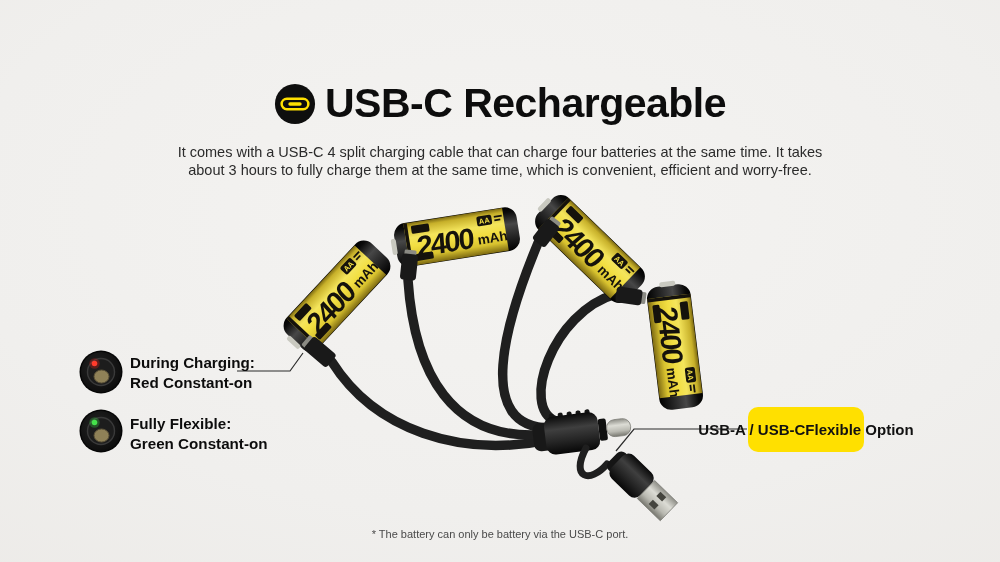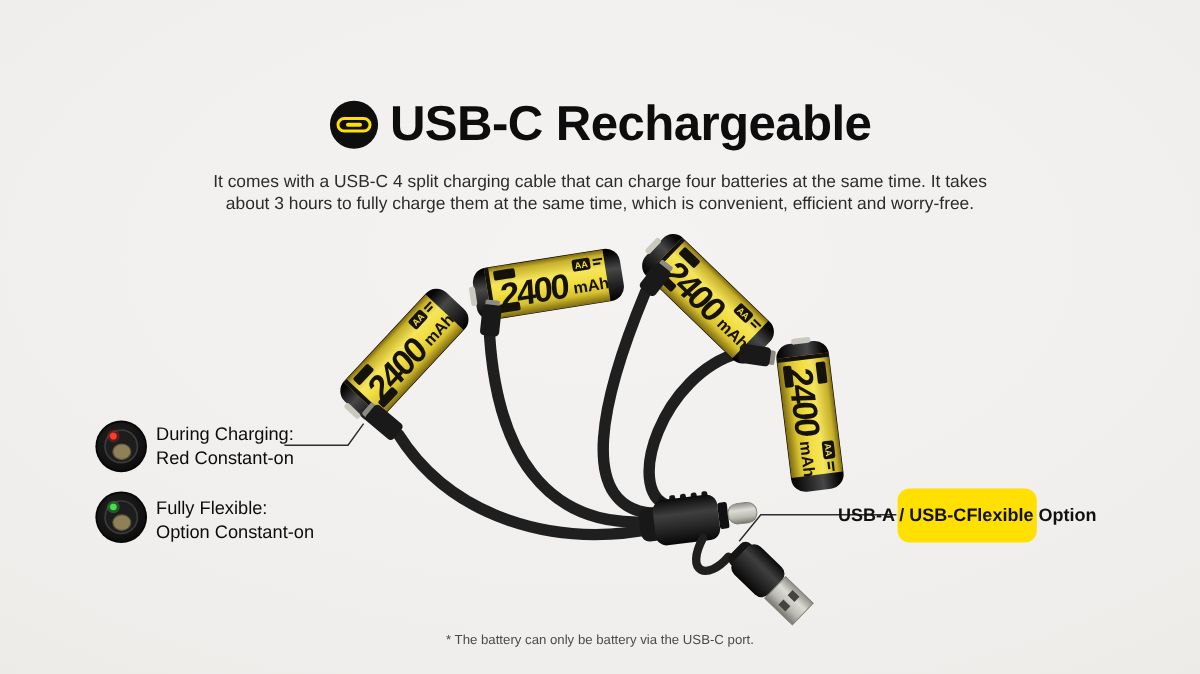--- a/index.html
+++ b/index.html
@@ -14,21 +14,21 @@
     position:absolute;top:80px;left:0;width:100%;
     display:flex;align-items:center;justify-content:center;gap:9px;
   }
   .title-row h1{
     margin:0;font-size:41px;font-weight:800;color:#0d0d0d;letter-spacing:-0.5px;
   }
   .description{
     position:absolute;top:143px;left:50%;transform:translateX(-50%);
     width:680px;text-align:center;font-size:14.5px;line-height:18px;color:#2b2b2b;
   }
-  .ind-label{position:absolute;font-size:15.2px;font-weight:400;color:#0c0c0c;line-height:19.5px;white-space:nowrap;}
+  .ind-label{position:absolute;font-size:15.2px;font-weight:700;color:#0c0c0c;line-height:19.5px;white-space:nowrap;}
   .ind-label-1{left:130px;top:353px;}
   .ind-label-2{left:130px;top:414px;}
   .callout{
     position:absolute;left:748px;top:407px;width:116px;height:45px;
     background:#ffe000;border-radius:10px;
     display:flex;flex-direction:row;align-items:center;justify-content:center;
     font-size:15px;font-weight:800;color:#111;line-height:19px;white-space:nowrap;
   }
   .footnote{
     position:absolute;top:528px;left:0;width:100%;text-align:center;
@@ -215,21 +215,21 @@
     <div>It comes with a USB-C 4 split charging cable that can charge four batteries at the same time. It takes</div>
     <div>about 3 hours to fully charge them at the same time, which is convenient, efficient and worry-free.</div>
   </div>
 
   <div class="ind-label ind-label-1">
     <div>During Charging:</div>
     <div>Red Constant-on</div>
   </div>
   <div class="ind-label ind-label-2">
     <div>Fully Flexible:</div>
-    <div>Option Constant-on</div>
+    <div>Green Constant-on</div>
   </div>
 
   <div class="callout">
     <div>USB-A / USB-C</div>
     <div>Flexible Option</div>
   </div>
 
   <div class="footnote">* The battery can only be battery via the USB-C port.</div>
 </div>
 

